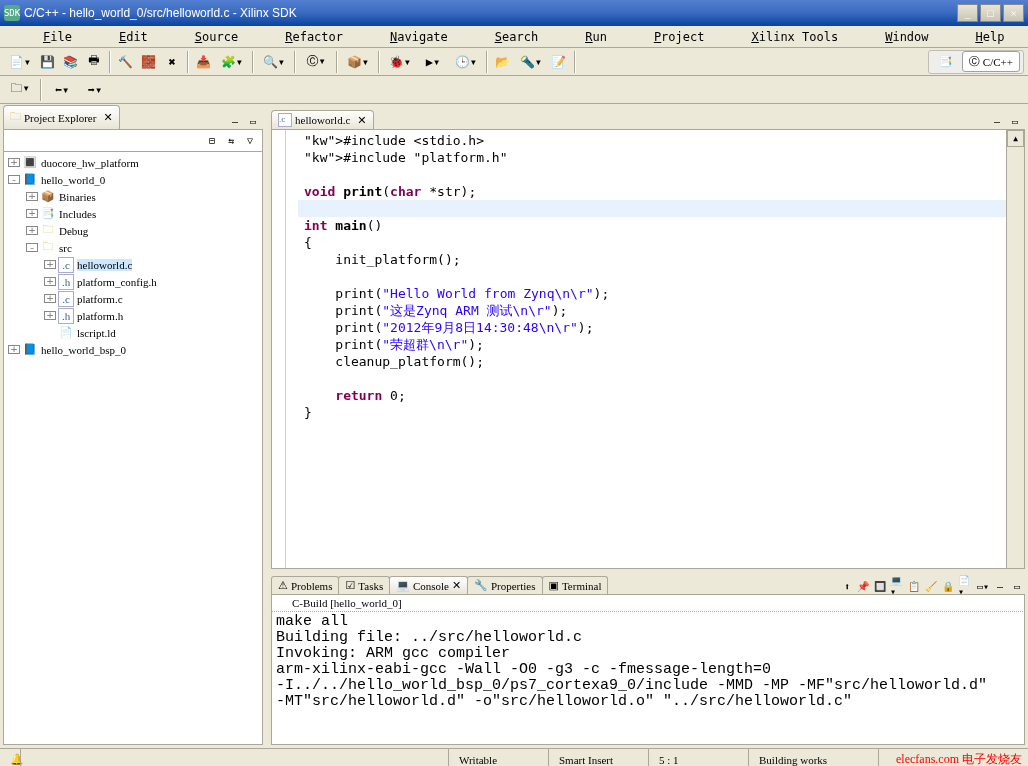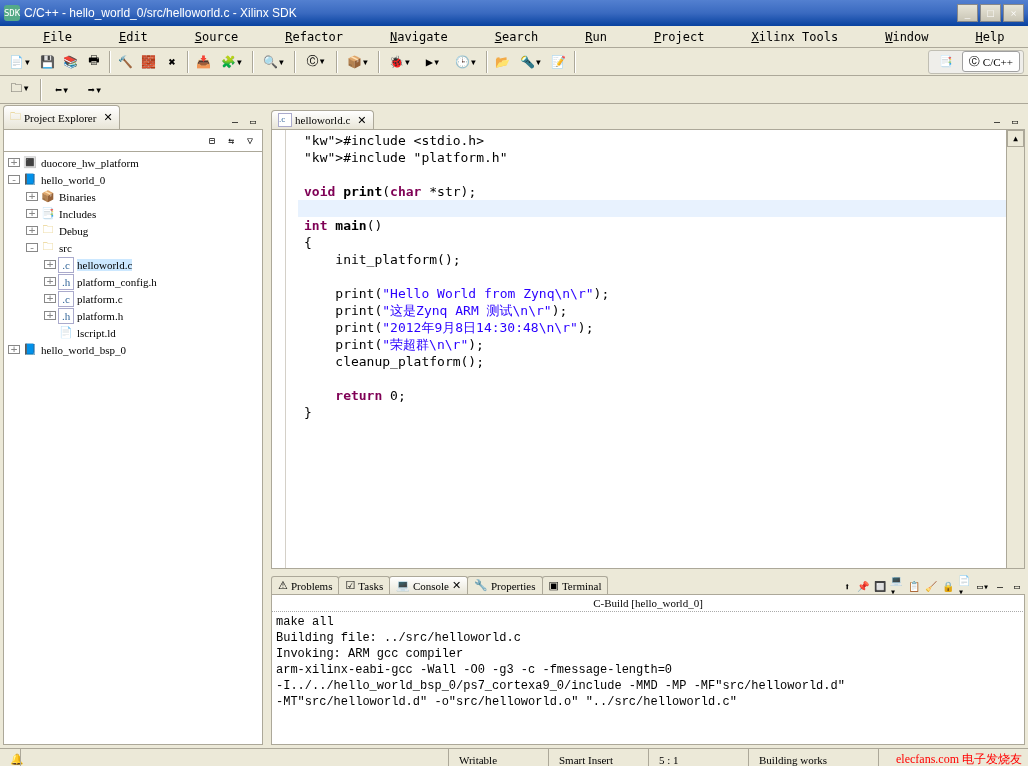--- a/index.html
+++ b/index.html
@@ -46,22 +46,22 @@
 .code .fn { font-weight:bold; }
 .code .cursor-line { position:absolute; left:0; right:0; height:17px; background:#e8f2fe; z-index:0; }
 .code pre { position:relative; z-index:1; }
 .ov-ruler { width:18px; background:#ece9d8; border-left:1px solid #aca899; position:relative; }
 .ov-ruler .up { position:absolute;top:0;left:0;right:0;height:17px;border:1px solid #aca899;background:#ece9d8;text-align:center;line-height:15px;}
 .bottom-pane { flex:1; display:flex; flex-direction:column; min-height:0;}
 .bottom-tabs { height:22px; display:flex; align-items:flex-end; gap:0; }
 .btab { border:1px solid #aca899; border-bottom:none; padding:2px 6px; display:flex; align-items:center; gap:3px; background:#ece9d8; font-family:Tahoma; font-size:11px; border-radius:3px 3px 0 0; margin-right:-1px;}
 .btab.active { background:linear-gradient(#fff,#e8e5d7); }
 .console-toolbar { margin-left:auto; display:flex; gap:1px; align-items:center; }
-.console-head { background:#fff; border:1px solid #aca899; border-bottom:1px dotted #aaa; padding:2px 20px; font-family:Tahoma; font-size:11px;text-align:center; }
-.console-body { flex:1; background:#fff; border:1px solid #aca899; border-top:none; font-family:"Courier New",monospace; font-size:12px; line-height:16px; padding:2px 4px; overflow:auto; white-space:pre-wrap;}
+.console-head { background:#fff; border:1px solid #aca899; border-bottom:1px dotted #aaa; padding:2px 20px; font-family:Tahoma; font-size:11px; }
+.console-body { flex:1; background:#fff; border:1px solid #aca899; border-top:none; font-family:"Courier New",monospace; font-size:15px; line-height:16px; padding:2px 4px; overflow:auto; white-space:pre-wrap;}
 .statusbar { height:22px; background:#ece9d8; border-top:1px solid #aca899; display:flex; align-items:center; font-family:Tahoma; font-size:11px; }
 .status-cell { border-left:1px solid #aca899; padding:0 10px; height:100%; display:flex; align-items:center; }
 .status-cell:first-child{border-left:none;}
 .watermark { position:absolute; right:6px; bottom:2px; font-family:Tahoma; font-size:12px; color:#f00; }
 .folder-ico{color:#e0c060;}
 .c-ico{background:#fff;border:1px solid #aac;color:#369;width:14px;height:14px;font-size:9px;}
 .h-ico{background:#fff;border:1px solid #aac;color:#369;width:14px;height:14px;font-size:9px;}
 </style>
 </head>
 <body>

